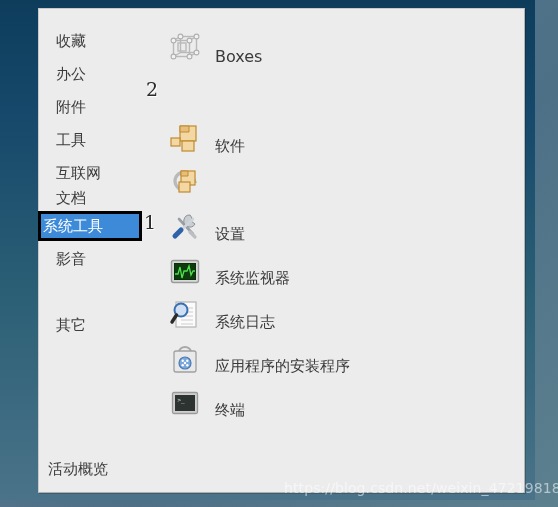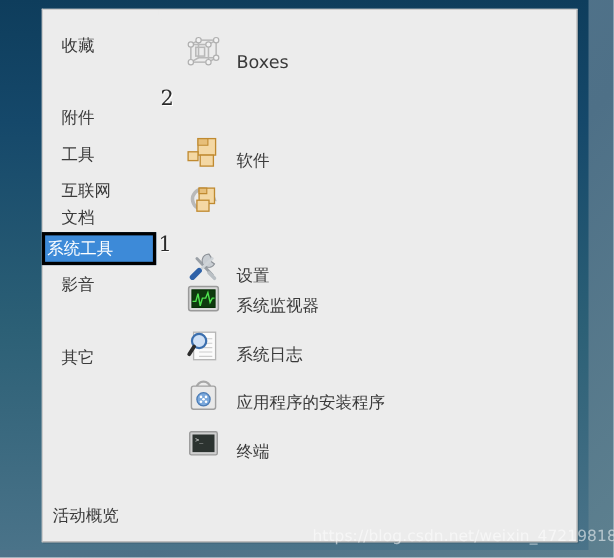--- a/index.html
+++ b/index.html
@@ -174,20 +174,23 @@
     <div id="menu-panel">
       <div id="panel-notch"></div>
     </div>
   </div>
 
   <div id="sidebar">
 
     <div class="cat-item" style="top:20px">
         <span>收藏</span>
       </div>
+    <div class="cat-item" style="top:53px">
+        <span>办公</span>
+      </div>
     <div class="cat-item" style="top:86px">
         <span>附件</span>
       </div>
     <div class="cat-item" style="top:119px">
         <span>工具</span>
       </div>
     <div class="cat-item" style="top:152px">
         <span>互联网</span>
       </div>
     <div class="cat-item" style="top:177px">
@@ -254,21 +257,21 @@
         <svg class="ic" viewBox="0 0 34 34">
           <path d="M17,24 A9,9 0 1,1 25,15" fill="none" stroke="#b9b9b9" stroke-width="3.2"></path>
           <polygon points="26,9 29,17 21,16" fill="#b9b9b9"></polygon>
           <rect x="13" y="5" width="14" height="14" fill="#f4d8a4" stroke="#c08a30" stroke-width="1.2"></rect>
           <path d="M13,5 L20,5 L20,10 L13,10 Z" fill="#e7bf7a" stroke="#c08a30" stroke-width="1"></path>
           <rect x="11" y="16" width="11" height="10" fill="#f4d8a4" stroke="#c08a30" stroke-width="1.2"></rect>
         </svg>
       </span>
     </div>
 
-    <div class="app-row" style="top:208px">
+    <div class="app-row" style="top:192px">
       <span class="app-icon">
         <svg class="ic" viewBox="0 0 34 34">
           <g stroke="#9aa0a6" stroke-width="2.6" fill="none" stroke-linecap="round">
             <line x1="11" y1="9" x2="25" y2="24"></line>
           </g>
           <path d="M22,5 a6,6 0 1,0 5,9 l-4,-3 1,-3 z" fill="#c9ced3" stroke="#8b9096" stroke-width="1"></path>
           <line x1="9" y1="24" x2="25" y2="9" stroke="#cfd4d8" stroke-width="2.6" stroke-linecap="round"></line>
           <line x1="7" y1="26" x2="13" y2="20" stroke="#2f62a8" stroke-width="5" stroke-linecap="round"></line>
           <line x1="22" y1="22" x2="27" y2="27" stroke="#b9bfc4" stroke-width="3.2" stroke-linecap="round"></line>
         </svg>

